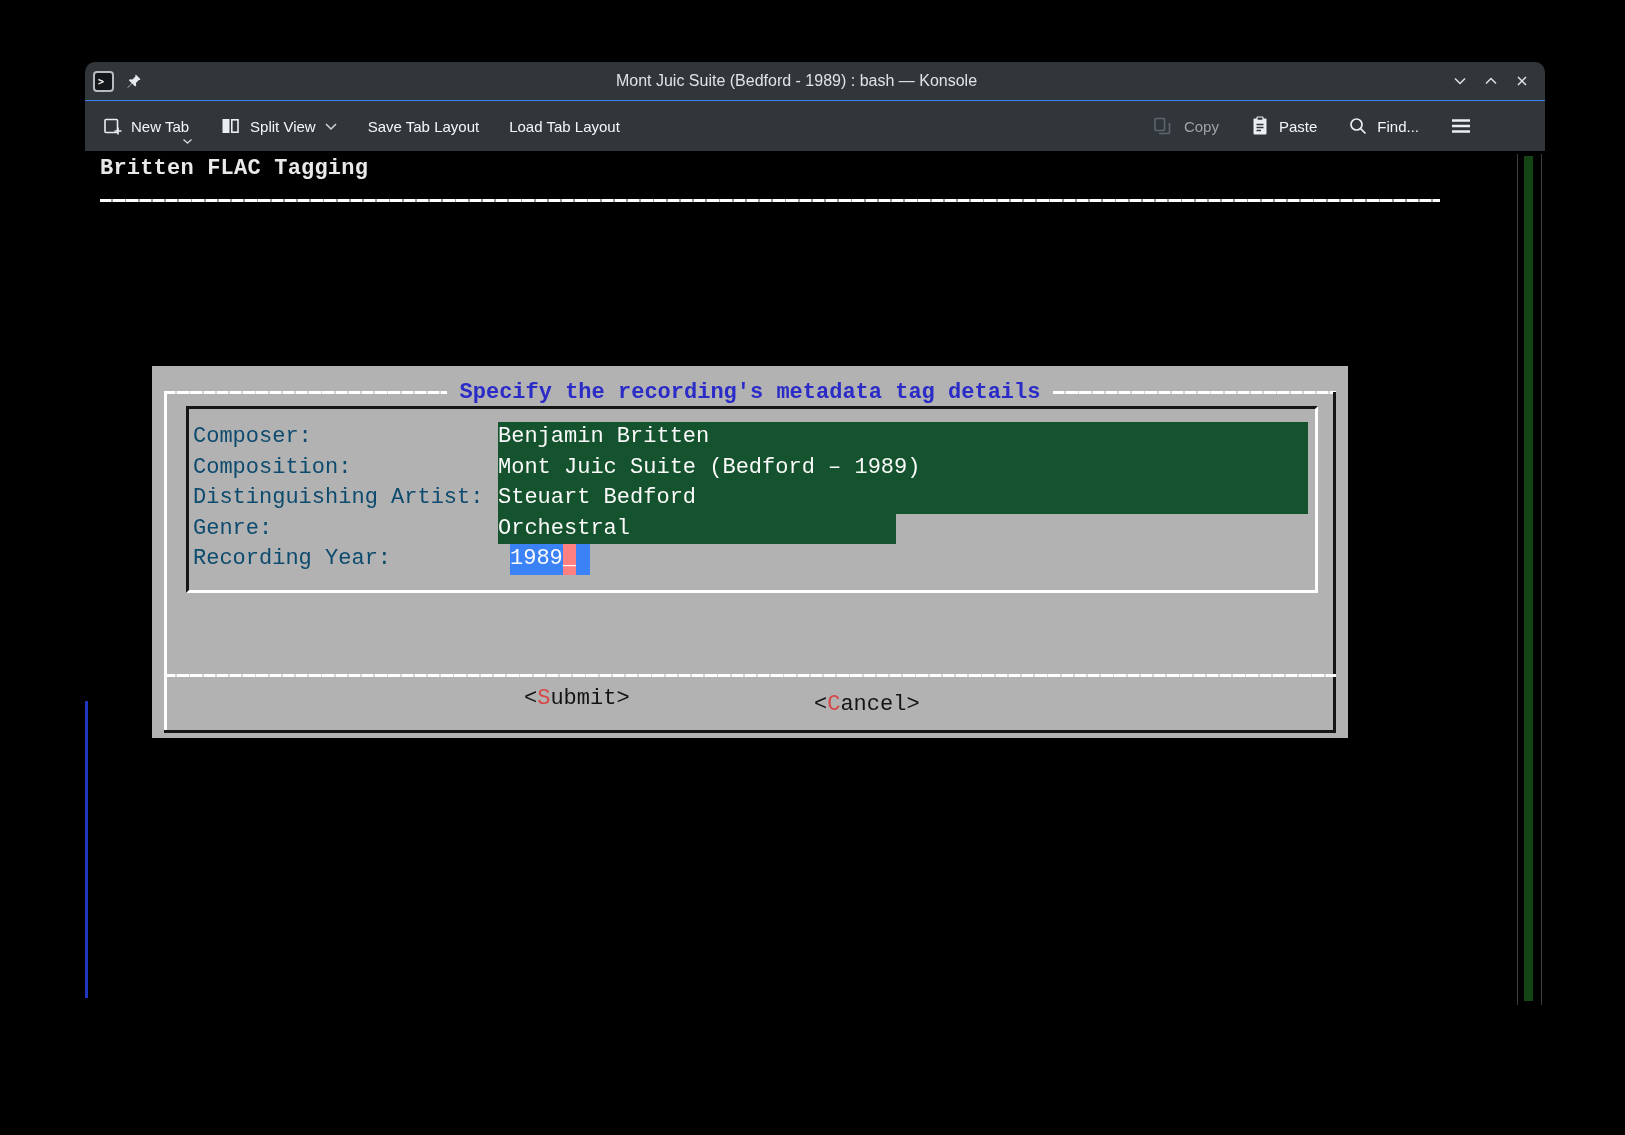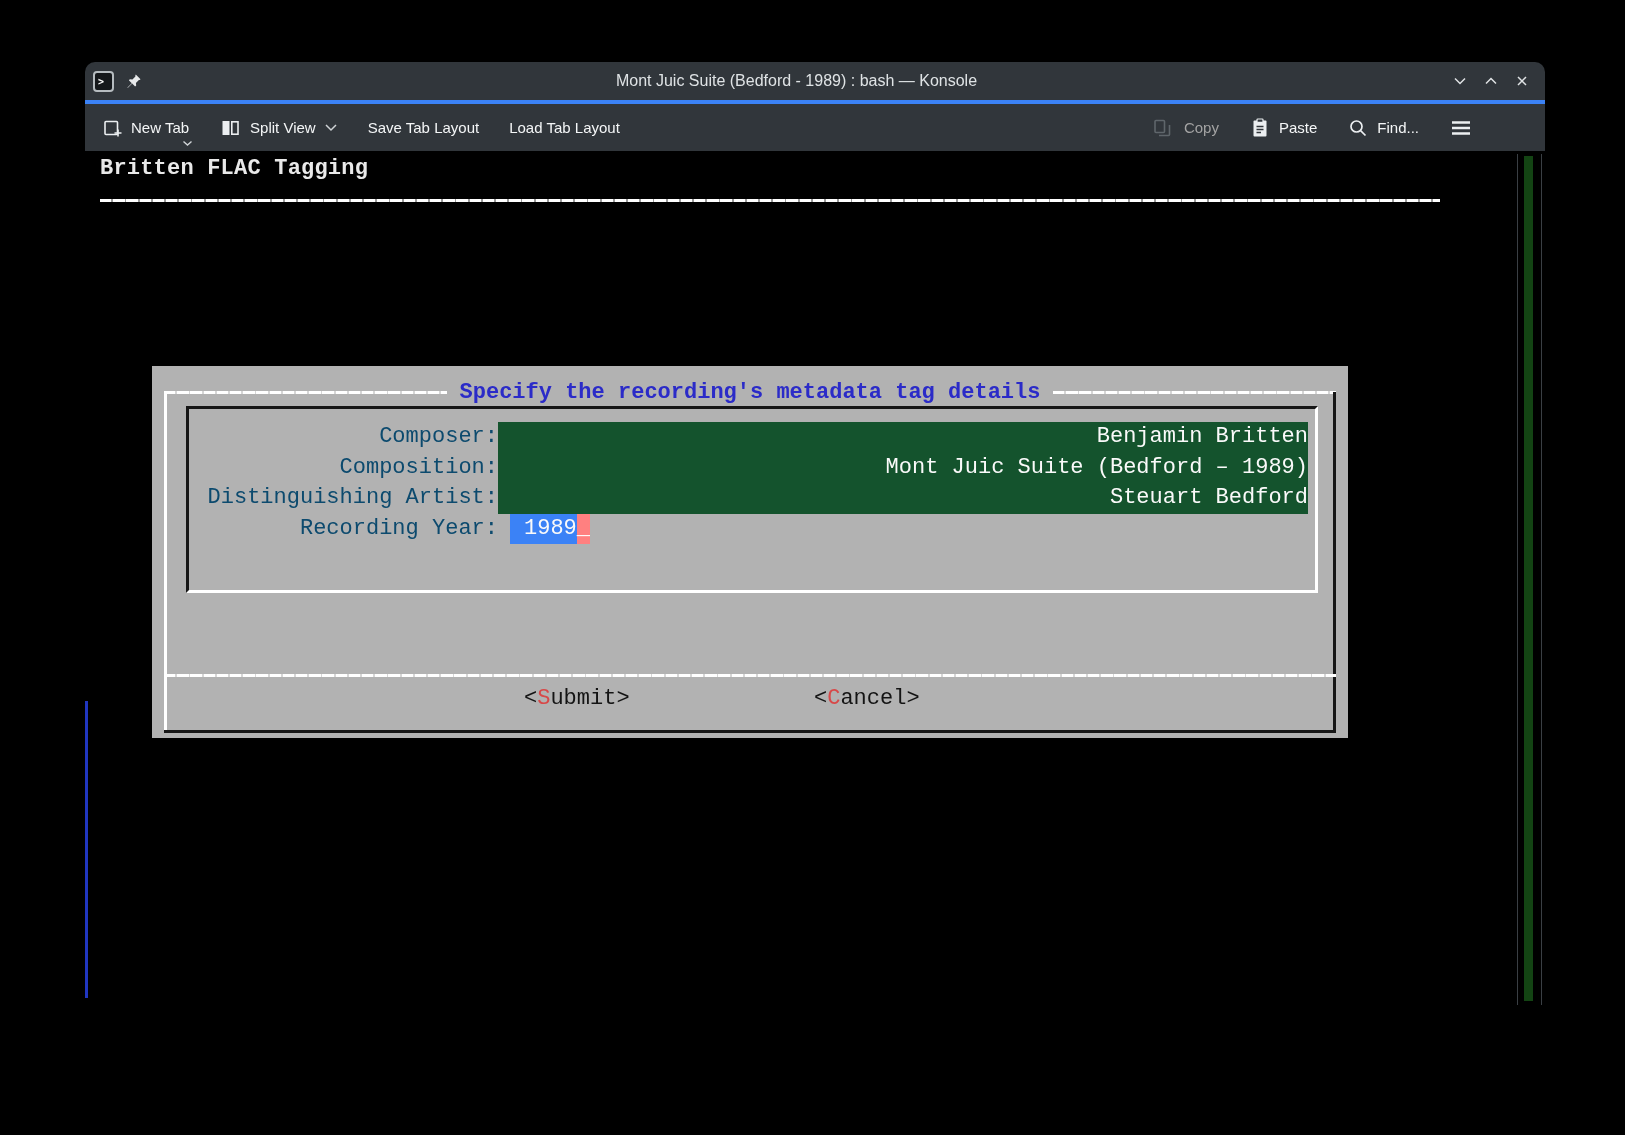--- a/index.html
+++ b/index.html
@@ -14,21 +14,21 @@
               padding:0 14px 0 8px; }
   .tb-left { display:flex; align-items:center; gap:11px; }
   .app-icon { width:21px; height:21px; background:#15181b; border:2px solid #b6bcc0;
               border-radius:4px; color:#fff; display:flex; align-items:center;
               font:700 10px "DejaVu Sans Mono", monospace; padding-left:3px; }
   .pin-icon { width:17px; height:17px; display:block; }
   .window-title { flex:1; text-align:center; color:#dfe3e5; font-size:16px; }
   .win-controls { display:flex; align-items:center; gap:13px; }
   .win-controls svg { display:block; }
 
-  .toolbar { height:51px; background:#31363b; border-top:4px solid #3b82f6;
+  .toolbar { height:51px; background:#31363b; border-top:1px solid #3b82f6;
              display:flex; align-items:center; padding:0 72px 0 16px;
              font-size:15px; color:#f4f6f7; }
   .tb-btn { position:relative; display:flex; align-items:center; gap:8px;
             margin-right:30px; white-space:nowrap; cursor:default; }
   .tb-btn svg { display:block; }
   .menu-caret { position:absolute; bottom:-8px; right:-4px; }
   .tb-spacer { margin-left:auto; }
   .tb-right { display:flex; align-items:center; gap:30px; }
   .disabled { color:#a3a3a3;gap:11px; }
 
@@ -42,21 +42,21 @@
                     background:repeating-linear-gradient(90deg,#fff 0,#fff 11.4px,#9a9a9a 11.4px,#9a9a9a 13.2px); }
 
   
   .scroll-sep-left  { position:absolute; left:1432px; top:2px; width:1px; height:851px; background:#3a3f44; }
   .scroll-thumb     { position:absolute; left:1439px; top:4px; width:9px; height:845px; background:#134413; }
   .scroll-sep-right { position:absolute; left:1456px; top:2px; width:1px; height:851px; background:#3a3f44; }
   .accent-line-left { position:absolute; left:0; top:549px; width:3px; height:297px; background:#2036c0; }
 
   
   .dialog { position:absolute; left:67px; top:214px; width:1196px; height:372px;
-            background:#b2b2b2; color:#0d0d0d;text-align:right; }
+            background:#b2b2b2; color:#0d0d0d; }
   .wline { background:repeating-linear-gradient(90deg,#fff 0,#fff 11.4px,#d6d6d6 11.4px,#d6d6d6 13.2px); }
   .dlg-titlerow { position:absolute; left:12px; right:12px; top:12px; height:28px;
                   display:flex; align-items:center; }
   .dlg-titlerow .line { flex:1; height:3px; }
   .dlg-title { padding:0 13px; color:#2b2bc8; font-weight:700; white-space:pre; }
   .dlg-border-left   { position:absolute; left:12px;  top:26px; bottom:8px; width:3px; }
   .dlg-border-right  { position:absolute; right:12px; top:26px; bottom:8px; width:3px; background:#161616; }
   .dlg-border-bottom { position:absolute; left:12px; right:12px; bottom:5px; height:3px; background:#161616; }
 
   .form-box { position:absolute; left:34px; top:40px; width:1132px; height:187px;
@@ -65,21 +65,21 @@
   .f-row { display:flex; height:30.5px; line-height:30.5px; white-space:pre; }
   .f-label { width:305px; color:#0c4a6e; }
   .f-value { color:#fafafa; background:#14532d; overflow:hidden; }
   .w-long { width:810px; } .w-med { width:398px; } .w-year { width:80px; }
   .active-field { background:#3b82f6;margin-left:12px; }
   .cursor-cell { display:inline-block; width:13.2px; background:#ff8080; color:#fff; }
 
   .dlg-separator { position:absolute; left:12px; right:12px; top:308px; height:3px; }
   .dlg-btn { position:absolute; top:317px; height:31px; line-height:31px; white-space:pre;
              color:#141414; cursor:default; }
-  .btn-submit { left:372px; } .btn-cancel { left:662px; }
+  .btn-submit { left:372px; } .btn-cancel { left:662px;margin-top:6px; }
   .hotkey { color:#d84848; }
 </style>
 </head>
 <body>
 
 <div class="window">
 
   <div class="titlebar">
     <div class="tb-left">
       <div class="app-icon">&gt;</div>
@@ -182,20 +182,24 @@
         </div>
         <div class="f-row">
           <span class="f-label">Composition:</span>
           <span class="f-value w-long">Mont Juic Suite (Bedford – 1989)</span>
         </div>
         <div class="f-row">
           <span class="f-label">Distinguishing Artist:</span>
           <span class="f-value w-long">Steuart Bedford</span>
         </div>
         <div class="f-row">
+          <span class="f-label">Genre:</span>
+          <span class="f-value w-med">Orchestral</span>
+        </div>
+        <div class="f-row">
           <span class="f-label">Recording Year:</span>
           <span class="f-value w-year active-field"><span>1989</span><span class="cursor-cell">_</span></span>
         </div>
       </div>
 
       <div class="dlg-separator wline"></div>
 
       <div class="dlg-btn btn-submit"><span>&lt;</span><span class="hotkey">S</span><span>ubmit</span><span>&gt;</span></div>
 
       <div class="dlg-btn btn-cancel"><span>&lt;</span><span class="hotkey">C</span><span>ancel</span><span>&gt;</span></div>

